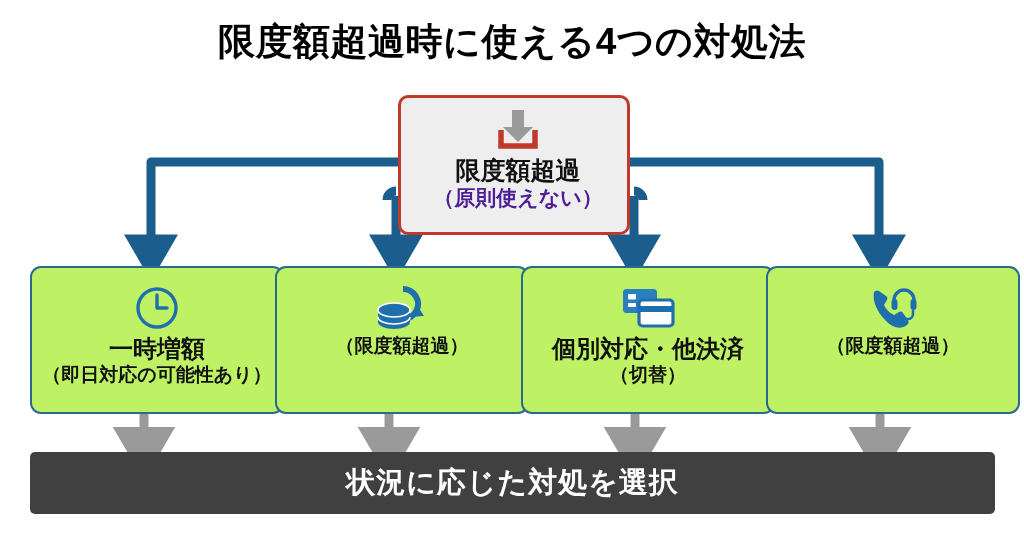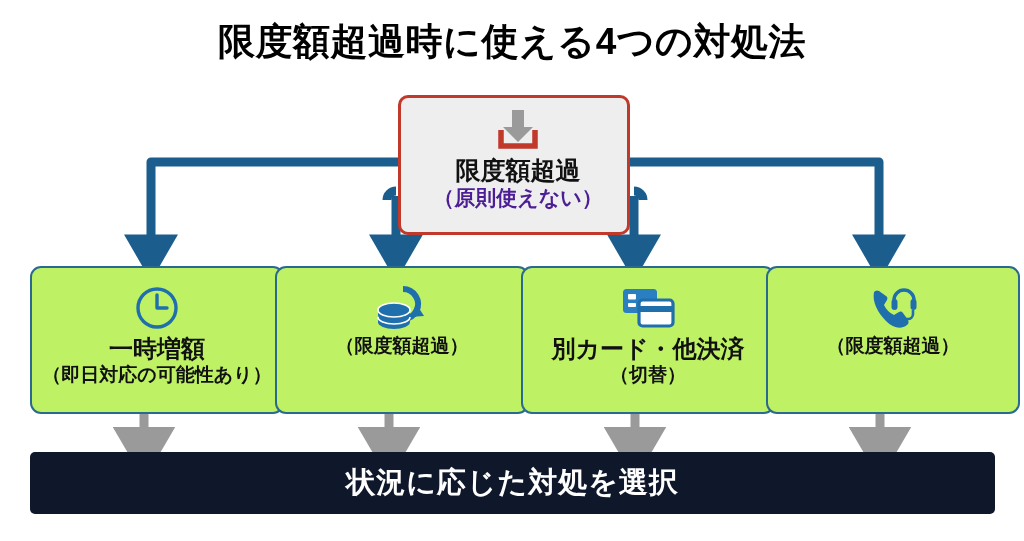--- a/index.html
+++ b/index.html
@@ -127,21 +127,21 @@
   #option-box-2 { left: 521px; }
   #option-box-3 { left: 766px; }
 
   
   #footer-banner {
     position: absolute;
     left: 30px;
     top: 452px;
     width: 965px;
     height: 62px;
-    background: #0f172a;
+    background: #404040;
     border-radius: 5px;
     display: flex;
     align-items: center;
     justify-content: center;
     z-index: 5;
   }
   #footer-banner .banner-text {
     color: #ffffff;
     font-size: 29px;
     font-weight: 700;
@@ -221,21 +221,21 @@
   <div class="option-box" id="option-box-2">
     <div class="node-icon">
       <svg width="60" height="48" viewBox="0 0 60 48">
         <rect x="5" y="5" width="34" height="24" rx="3.5" fill="#2a7fc0"></rect>
         <rect x="10" y="10" width="8" height="5.5" rx="1" fill="#ffffff"></rect>
         <rect x="10" y="19" width="8" height="4" rx="1" fill="#ffffff"></rect>
         <rect x="21" y="16" width="34" height="26" rx="3.5" fill="#ffffff" stroke="#1f6fad" stroke-width="3.2"></rect>
         <rect x="21" y="22" width="34" height="6" fill="#1f6fad"></rect>
       </svg>
     </div>
-    <div class="node-title">別カード・他決済</div>
+    <div class="node-title">個別対応・他決済</div>
     <div class="node-sub">（切替）</div>
   </div>
 
   <div class="option-box" id="option-box-3">
     <div class="node-icon">
       <svg width="58" height="50" viewBox="0 0 58 50">
         <path d="M10 9 a4 4 0 0 1 5 -1 l7 5 a3.2 3.2 0 0 1 1 4 l-3 5 a20 20 0 0 0 10 10 l5 -3
                  a3.2 3.2 0 0 1 4 1 l5 7 a4 4 0 0 1 -1 5 c-6 5 -14 3 -21 -4 c-8 -8 -14 -19 -12 -29 z" fill="#1f6fad"></path>
         <path d="M30 17 a10 10 0 0 1 20 0" fill="none" stroke="#1f6fad" stroke-width="3.4"></path>
         <rect x="27.5" y="16" width="6" height="11" rx="3" fill="#1f6fad"></rect>

